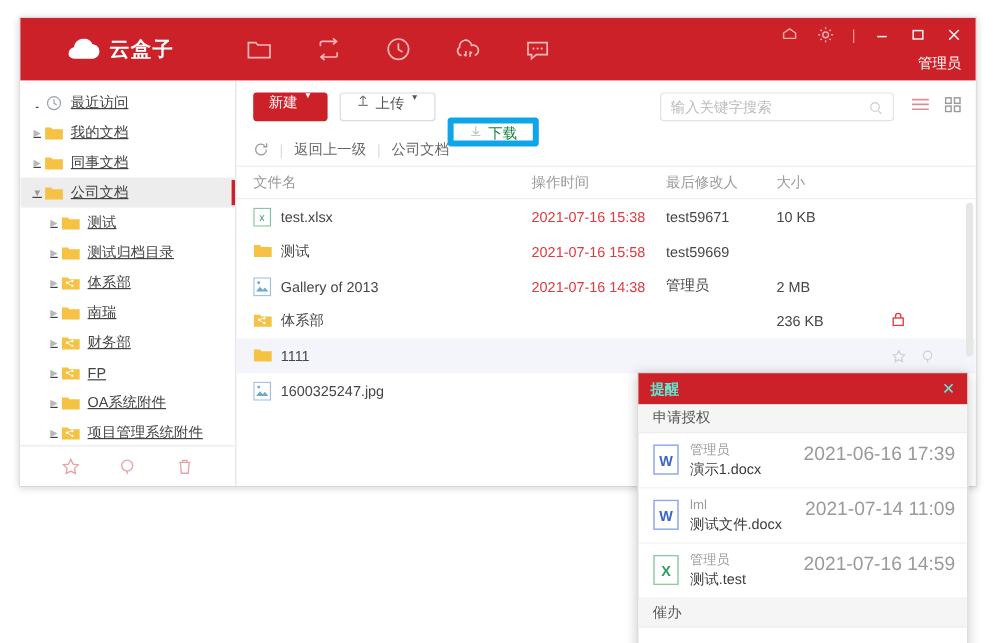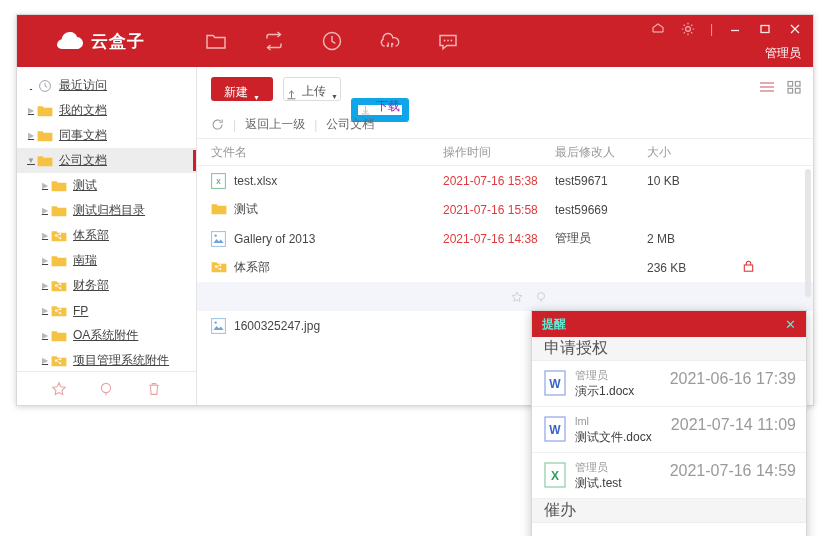--- a/index.html
+++ b/index.html
@@ -88,26 +88,26 @@
   
   .main { flex: 1; display: flex; flex-direction: column; min-width: 0; position: relative; }
 
   .toolbar {
     height: 44px; flex: none;
     display: flex; align-items: center;
     padding: 0 12px 0 14px;
   }
   .btn {
     height: 24px; border-radius: 3px; font-size: 12px;
-    display: inline-flex; align-items: flex-end; justify-content: center;
-    cursor: pointer; padding: 0 2px; gap: 5px;
+    display: inline-flex; align-items: flex-start; justify-content: center;
+    cursor: pointer; padding: 0 13px; gap: 5px;
   }
   .btn-new { background: #cc2128; color: #fff; min-width: 62px; }
   .btn-out { background: #fff; border: 1px solid #dcdcdc; color: #555; margin-left: 10px; }
-  .btn-dis { background: #fff; border: 7px solid #0ea5e9; color: #a21caf; margin-left: 10px; margin-top: 42px; }
+  .btn-dis { background: #fff; border: 5px solid #0ea5e9; color: #15803d; margin-left: 10px; margin-top: 42px; }
   .caret { font-size: 7px; line-height: 1; }
   .upi { width: 11px; height: 11px; }
   .upi svg { display:block; }
 
   .searchwrap { margin-left: auto; display: flex; align-items: center; gap: 14px; }
   .search {
     width: 195px; height: 24px; border: 1px solid #e3e3e3; border-radius: 3px;
     display: flex; align-items: center; padding: 0 8px; background: #fff;
   }
   .search input {
@@ -173,21 +173,21 @@
   }
   .pophead {
     height: 26px; background: #cc2128; color: #5eead4;
     display: flex; align-items: center; padding: 0 10px;
     font-size: 12px; font-weight: bold;
   }
   .popclose { margin-left: auto; cursor: pointer; font-size: 13px; font-weight: bold; }
   .popsec {
     height: 24px; display: flex; align-items: center;
     padding: 0 12px; color: #555; background: #f5f5f5;
-    border-bottom: 1px solid #ededed; font-size: 16px;
+    border-bottom: 1px solid #ededed; font-size: 12px;
   }
   .popitem {
     display: flex; align-items: flex-start;
     padding: 7px 10px 7px 12px; border-bottom: 1px solid #f0f0f0;
     min-height: 42px; cursor: pointer;
   }
   .popitem .pic { width: 22px; height: 26px; flex: none; margin-right: 9px; margin-top: 2px; }
   .popitem .pic svg { display: block; }
   .pmeta { flex: 1; min-width: 0; }
   .pwho { color: #9a9a9a; font-size: 11px; line-height: 15px; }
@@ -449,20 +449,29 @@
         <div class="btn btn-dis">
           <span class="upi">
             <svg viewBox="0 0 11 11" width="11" height="11" fill="none" stroke="#c5c5c5" stroke-width="1">
                 <path d="M5.5 1.8v7M5.5 8.8L3 6.4M5.5 8.8L8 6.4M1.6 9.9h7.8"></path>
               </svg>
           </span>
           <span>下载</span>
         </div>
 
         <div class="searchwrap">
+          <div class="search">
+            <input type="text" placeholder="输入关键字搜索" style="">
+            <span class="sic">
+              <svg viewBox="0 0 12 12" width="12" height="12" fill="none" stroke="#9a9a9a" stroke-width="1.1">
+                  <circle cx="5.2" cy="5.2" r="3.6"></circle>
+                  <path d="M8 8.4l2.4 2.4"></path>
+                </svg>
+            </span>
+          </div>
           <div class="vtoggle">
             <div>
               <svg viewBox="0 0 16 14" width="16" height="14" stroke="#d98f94" stroke-width="1.3">
                   <path d="M1 3h14M1 7h14M1 11h14"></path>
                 </svg>
             </div>
             <div>
               <svg viewBox="0 0 14 14" width="14" height="14" fill="none" stroke="#9a9a9a" stroke-width="1.2">
                   <rect x="1" y="1.5" width="4.6" height="4.6"></rect>
                   <rect x="8.4" y="1.5" width="4.6" height="4.6"></rect>
@@ -556,20 +565,28 @@
               </div>
               <div class="c-time"></div>
               <div class="c-user"></div>
               <div class="c-size">236 KB</div>
               <div class="c-act"><span class="lock"><svg viewBox="0 0 11 12" width="11" height="12" fill="none" stroke="#e0393e" stroke-width="1.1">
                     <rect x="1.3" y="5" width="8.4" height="6.2"></rect>
                     <path d="M3.3 5V3.4a2.2 2.2 0 014.4 0V5"></path>
                   </svg></span></div>
             </div>
             <div class="trow hover">
+              <div class="c-name">
+                <span class="fileicon">
+                  <svg viewBox="0 0 16 14" width="16" height="14">
+                    <path fill="#f5c243" d="M.6 2.2h5l1.2 1.6H15.4v8.4H.6z"></path>
+                  </svg>
+                </span>
+                <span>1111</span>
+              </div>
               <div class="c-time"></div>
               <div class="c-user"></div>
               <div class="c-size"></div>
               <div class="c-act">
                 <div class="rowacts">
                   <div><svg viewBox="0 0 12 12" width="12" height="12" fill="none" stroke="#8a8a8a" stroke-width="1">
                       <path d="M6 1.2l1.5 3 3.3.5-2.4 2.3.6 3.3L6 8.7l-3 1.6.6-3.3L1.2 4.7l3.3-.5z"></path>
                     </svg></div>
                   <div><svg viewBox="0 0 12 12" width="12" height="12" fill="none" stroke="#8a8a8a" stroke-width="1">
                       <circle cx="6" cy="5.1" r="3.5"></circle>

